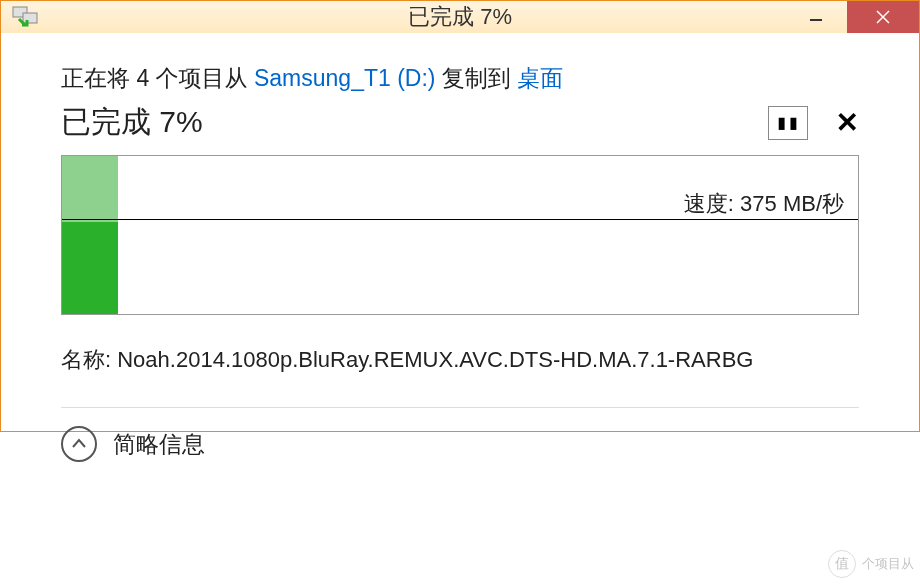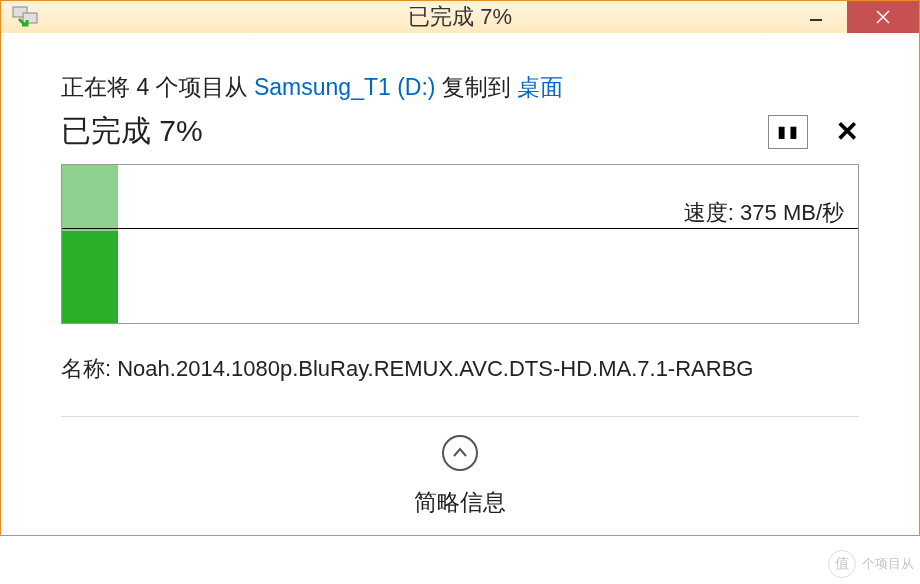--- a/index.html
+++ b/index.html
@@ -5,21 +5,21 @@
     * { margin: 0; padding: 0; box-sizing: border-box; }
     body {
       font-family: "Microsoft YaHei", "Segoe UI", sans-serif;
       background: #fff;
       width: 920px;
       height: 584px;
       overflow: hidden;
     }
     .window {
       width: 920px;
-      height: 536px;
+      height: 432px;
       border: 1px solid #e88c1f;
       display: flex;
       flex-direction: column;
     }
     .titlebar {
       height: 42px;
       background: linear-gradient(to bottom, #fff4e0, #ffe9c0);
       display: flex;
       align-items: center;
       position: relative;
@@ -54,21 +54,21 @@
       font-size: 16px;
     }
     .win-btn.min { color: #333; }
     .win-btn.close {
       background: #c75050;
       color: #fff;
       width: 72px;
     }
     .content {
       flex: 1;
-      padding: 39px 60px 20px 60px;
+      padding: 30px 60px 20px 60px;
       display: flex;
       flex-direction: column;
     }
     .copy-line {
       font-size: 23px;
       color: #222;
       margin-bottom: 8px;
     }
     .copy-line .link { color: #0066cc; }
     .progress-row {
@@ -142,21 +142,20 @@
     }
     .details-row { white-space: nowrap; overflow: hidden; }
     .divider { height: 1px; background: #ddd; margin-bottom: 18px; }
     .toggle-row {
       display: flex;
       align-items: center;
       gap: 16px;
       font-size: 23px;
       color: #222;
       cursor: pointer;
-      flex-direction: column;
     }
     .toggle-icon {
       width: 36px; height: 36px;
       border: 2px solid #555;
       border-radius: 50%;
       display: flex;
       align-items: center;
       justify-content: center;
     }
     .watermark {

